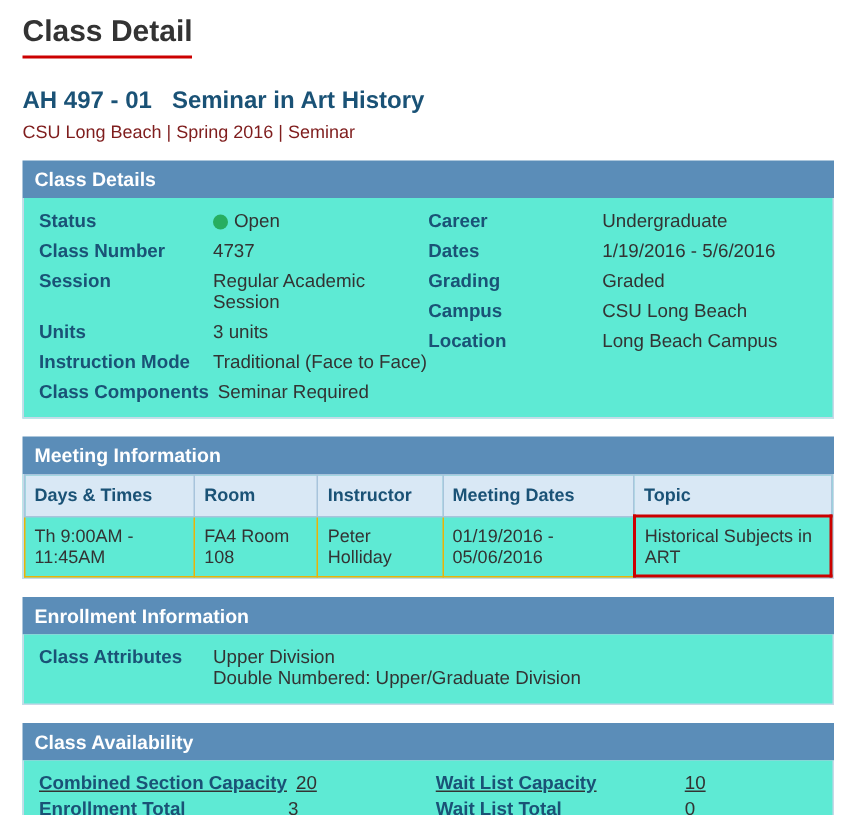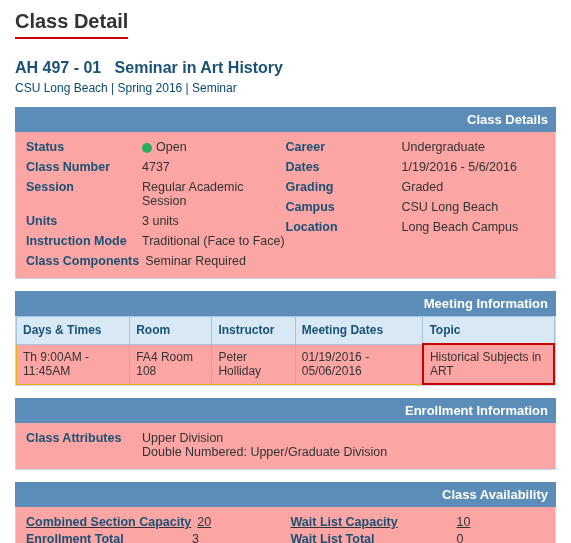--- a/index.html
+++ b/index.html
@@ -22,38 +22,37 @@
       display: inline-block;
     }
     .course-heading {
       font-size: 16px;
       font-weight: bold;
       color: #1a5276;
       margin-bottom: 4px;
     }
     .course-sub {
       font-size: 12px;
-      color: #0c4a6e;
+      color: #7f1d1d;
       margin-bottom: 12px;
     }
     .section-header {
       background: #5b8db8;
       color: #fff;
       font-weight: bold;
       font-size: 13px;
       padding: 5px 8px;
       margin-bottom: 0;
-      text-align: right;
     }
     .section-body {
       border: 1px solid #c8d8e8;
       border-top: none;
       padding: 8px 10px;
       margin-bottom: 12px;
-      background: #fca5a5;
+      background: #5eead4;
     }
     .detail-grid {
       display: grid;
       grid-template-columns: 1fr 1fr;
       gap: 0;
     }
     .detail-col {
       display: flex;
       flex-direction: column;
       gap: 4px;

